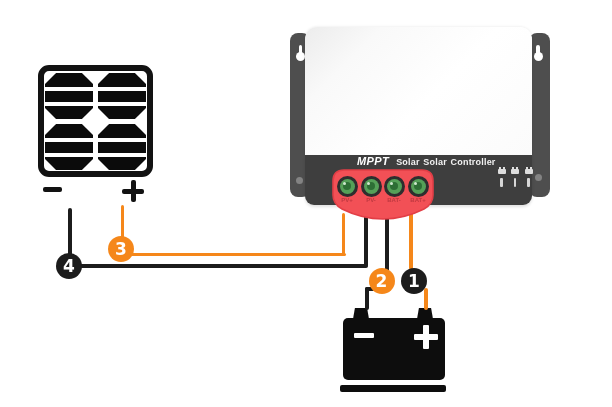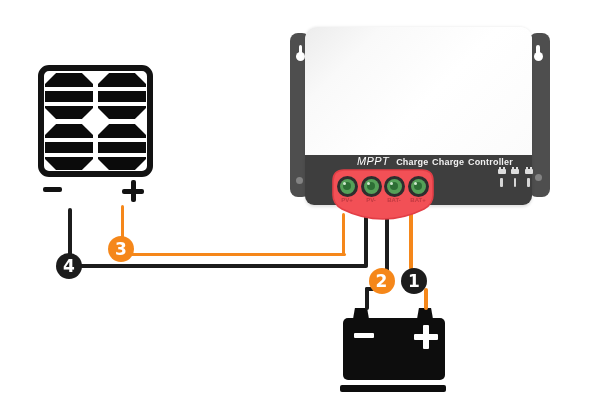--- a/index.html
+++ b/index.html
@@ -45,21 +45,21 @@
   .keyhole::after{content:"";position:absolute;left:0;top:7px;width:9px;height:9px;background:#fff;border-radius:50%;}
   .keyhole-left{left:296px;} .keyhole-right{left:533.5px;}
   .ear-hole{width:7px;height:7px;border-radius:50%;background:#838383;z-index:2;}
   .ear-hole-left{left:295.5px;top:176.5px;} .ear-hole-right{left:534.5px;top:173.5px;}
   .ctl-body{left:305px;top:27px;width:227px;height:128px;z-index:2;
     background:linear-gradient(135deg,#ececec 0%,#f9f9f9 22%,#ffffff 55%,#fbfbfb 100%);
     border-radius:12px 12px 0 0;box-shadow:0 0 3px rgba(0,0,0,0.10);}
   .ctl-band{left:305px;top:155px;width:227px;height:50px;background:#3E3E3E;
     border-radius:0 0 9px 9px;z-index:3;box-shadow:0 2px 3px rgba(0,0,0,0.12);}
   .brand{left:357px;top:155px;display:flex;align-items:baseline;gap:7px;z-index:4;color:#ffffff;}
-  .brand-mppt{font-size:11px;font-weight:400;font-style:italic;letter-spacing:.4px;}
+  .brand-mppt{font-size:11px;font-weight:700;font-style:italic;letter-spacing:.4px;}
   .brand-product{font-size:9px;font-weight:700;color:#f2f2f2;letter-spacing:.2px;word-spacing:1px;}
   .red-block{left:332px;top:169px;z-index:5;}
   .terminal{width:21px;height:21px;border-radius:50%;background:#2E2E2E;top:175.5px;z-index:6;
     display:flex;align-items:center;justify-content:center;}
   .t-green{width:15px;height:15px;border-radius:50%;background:#55A058;
     display:flex;align-items:center;justify-content:center;position:relative;}
   .t-core{width:8px;height:8px;border-radius:50%;background:#2D6E35;}
   .t-dot{position:absolute;left:3px;top:3px;width:3px;height:3px;border-radius:50%;background:#cfe8cf;}
   .term-1{left:336.5px;} .term-2{left:360.5px;} .term-3{left:383.5px;} .term-4{left:407.5px;}
   .t-label{top:196.5px;width:24px;text-align:center;font-size:6px;font-weight:700;color:#C03940;z-index:6;}
@@ -118,21 +118,21 @@
   <div class="abs ear ear-right"></div>
   <div class="abs keyhole keyhole-left"></div>
   <div class="abs keyhole keyhole-right"></div>
   <div class="abs ear-hole ear-hole-left"></div>
   <div class="abs ear-hole ear-hole-right"></div>
   <div class="abs ctl-body"></div>
   <div class="abs ctl-band"></div>
 
   <div class="abs brand">
     <span class="brand-mppt">MPPT</span>
-    <span class="brand-product">Charge Charge Controller</span>
+    <span class="brand-product">Solar Solar Controller</span>
   </div>
 
   <svg class="abs red-block" width="102" height="51" viewBox="0 0 102 51">
     <path d="M1,12 Q1,1 12,1 L90,1 Q101,1 101,12 L101,26 Q101,35 92,40 Q72,50 51,50 Q30,50 10,40 Q1,35 1,26 Z" fill="#F25056" stroke="#E23E46" stroke-width="1.6"></path>
   </svg>
 
   <div class="abs terminal term-1">
     <div class="t-green">
         <div class="t-core"></div>
         <div class="t-dot"></div>

